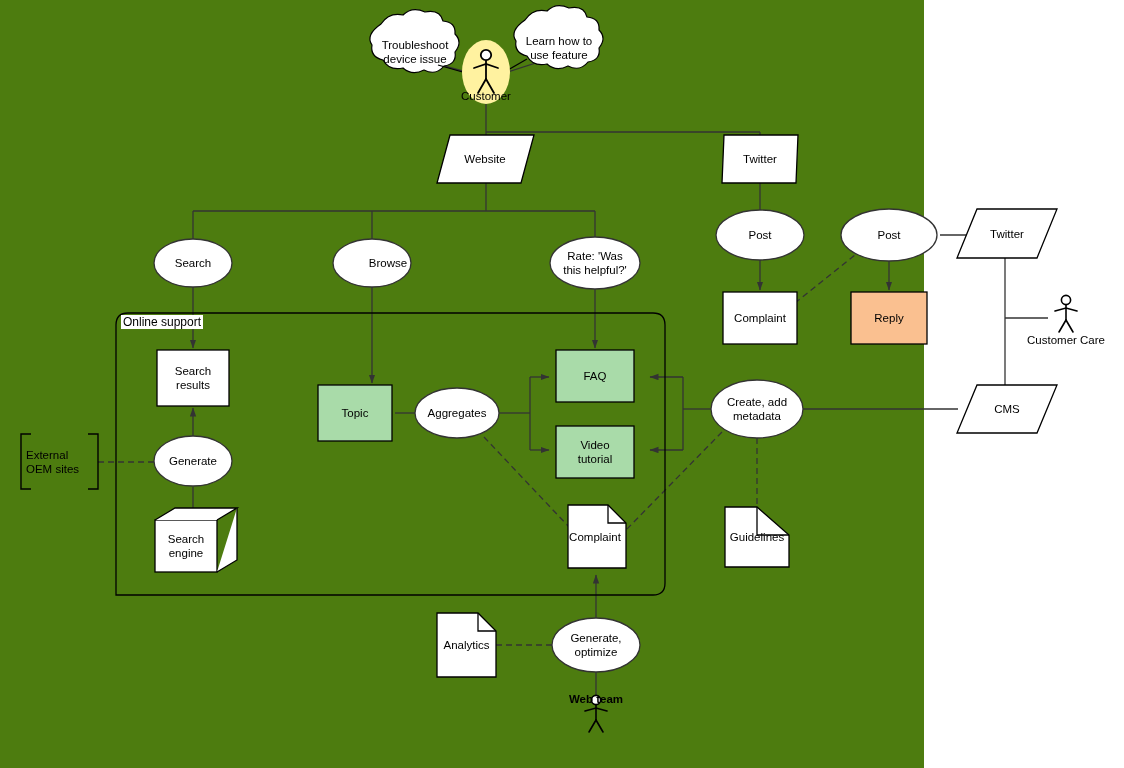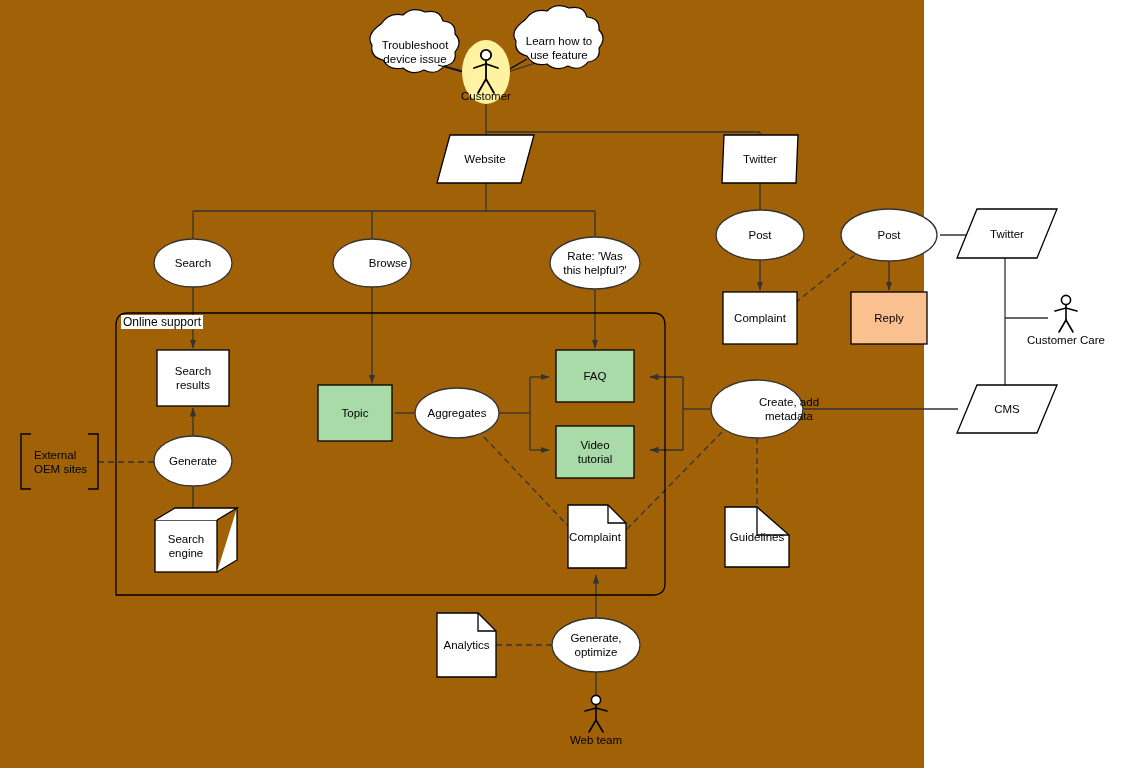--- a/index.html
+++ b/index.html
@@ -11,21 +11,21 @@
   body {
     font-family: "Liberation Sans", sans-serif;
     width: 1124px;
     height: 768px;
     overflow: hidden;
   }
   #canvas {
     position: relative;
     width: 924px;
     height: 768px;
-    background: #a16207;
+    background: #4d7c0f;
   }
   #svg-layer {
     position: absolute;
     left: 0;
     top: 0;
     width: 1124px;
     height: 768px;
   }
   .node-label {
     position: absolute;
@@ -220,54 +220,54 @@
       <path d="M88,434 L98,434 L98,489 L88,489"></path>
     </g>
   </svg>
 
   <div class="node-label" style="left:370px; top:34px; width:90px; height:36px;">Troubleshoot
 device issue</div>
   <div class="node-label" style="left:514px; top:30px; width:90px; height:36px;">Learn how to
 use feature</div>
   <div class="node-label" style="left:446px; top:89px; width:80px; height:14px;">Customer</div>
   <div class="node-label" style="left:1016px; top:333px; width:100px; height:14px;">Customer Care</div>
-  <div class="node-label" style="left:556px; top:733px; width:80px; height:14px;">Web team</div>
+  <div class="node-label" style="left:556px; top:692px; width:80px; height:14px;font-weight:bold;">Web team</div>
 
   <div class="node-label" style="left:445px; top:151px; width:80px; height:16px;">Website</div>
   <div class="node-label" style="left:720px; top:151px; width:80px; height:16px;">Twitter</div>
   <div class="node-label" style="left:967px; top:226px; width:80px; height:16px;">Twitter</div>
   <div class="node-label" style="left:967px; top:401px; width:80px; height:16px;">CMS</div>
 
   <div class="node-label" style="left:153px; top:255px; width:80px; height:16px;">Search</div>
   <div class="node-label" style="left:332px; top:255px; width:80px; height:16px;padding-left:16px;">Browse</div>
   <div class="node-label" style="left:550px; top:247px; width:90px; height:32px;">Rate: 'Was
 this helpful?'</div>
   <div class="node-label" style="left:720px; top:227px; width:80px; height:16px;">Post</div>
   <div class="node-label" style="left:849px; top:227px; width:80px; height:16px;">Post</div>
   <div class="node-label" style="left:153px; top:453px; width:80px; height:16px;">Generate</div>
   <div class="node-label" style="left:412px; top:405px; width:90px; height:16px;">Aggregates</div>
-  <div class="node-label" style="left:712px; top:393px; width:90px; height:32px;margin-left:32px;">Create, add
+  <div class="node-label" style="left:712px; top:393px; width:90px; height:32px;">Create, add
 metadata</div>
   <div class="node-label" style="left:551px; top:629px; width:90px; height:32px;">Generate,
 optimize</div>
 
   <div class="node-label" style="left:157px; top:362px; width:72px; height:32px;">Search
 results</div>
   <div class="node-label" style="left:723px; top:310px; width:74px; height:16px;">Complaint</div>
   <div class="node-label" style="left:851px; top:310px; width:76px; height:16px;">Reply</div>
   <div class="node-label" style="left:318px; top:405px; width:74px; height:16px;">Topic</div>
   <div class="node-label" style="left:556px; top:368px; width:78px; height:16px;text-align:right;">FAQ</div>
   <div class="node-label" style="left:556px; top:436px; width:78px; height:32px;">Video
 tutorial</div>
 
   <div class="node-label" style="left:566px; top:529px; width:58px; height:16px;">Complaint</div>
   <div class="node-label" style="left:725px; top:529px; width:64px; height:16px;">Guidelines</div>
   <div class="node-label" style="left:437px; top:637px; width:59px; height:16px;">Analytics</div>
 
   <div class="node-label" style="left:155px; top:530px; width:62px; height:32px;">Search
 engine</div>
 
-  <div class="node-label lbl-left" style="left:34px; top:446px; width:70px; height:32px;">External
+  <div class="node-label lbl-left" style="left:26px; top:446px; width:70px; height:32px;">External
 OEM sites</div>
 
   <div class="container-label" style="left:121px; top:315px;">Online support</div>
 
 </div>
 
 </body></html>

